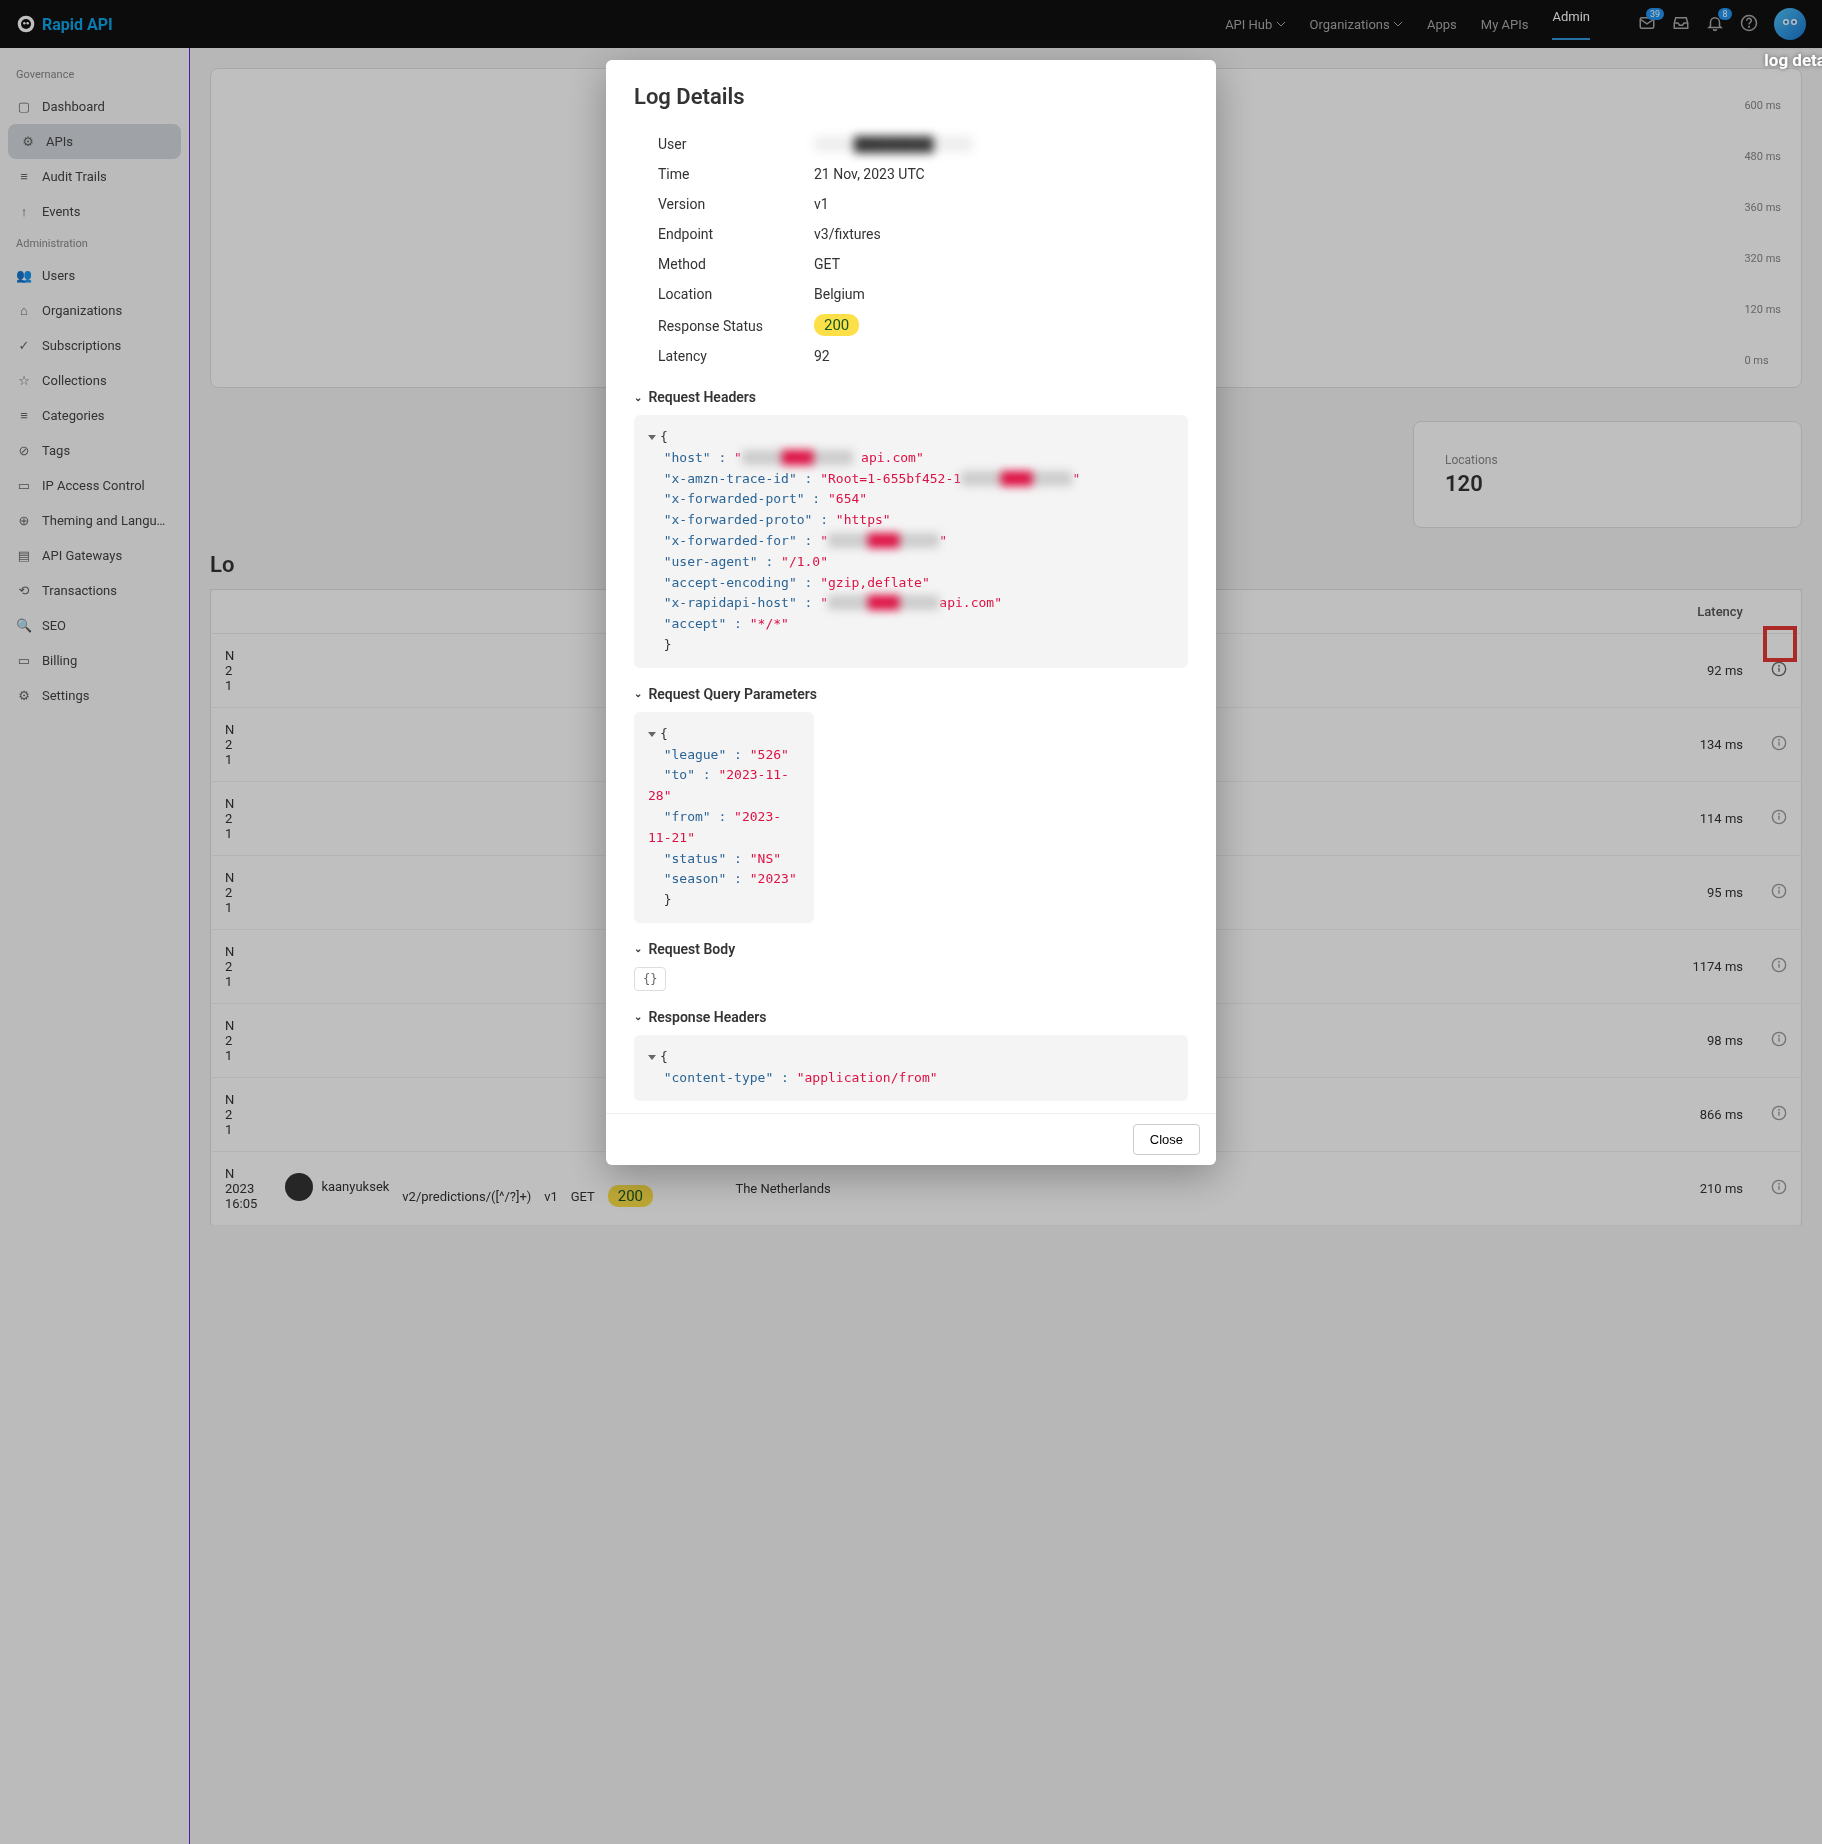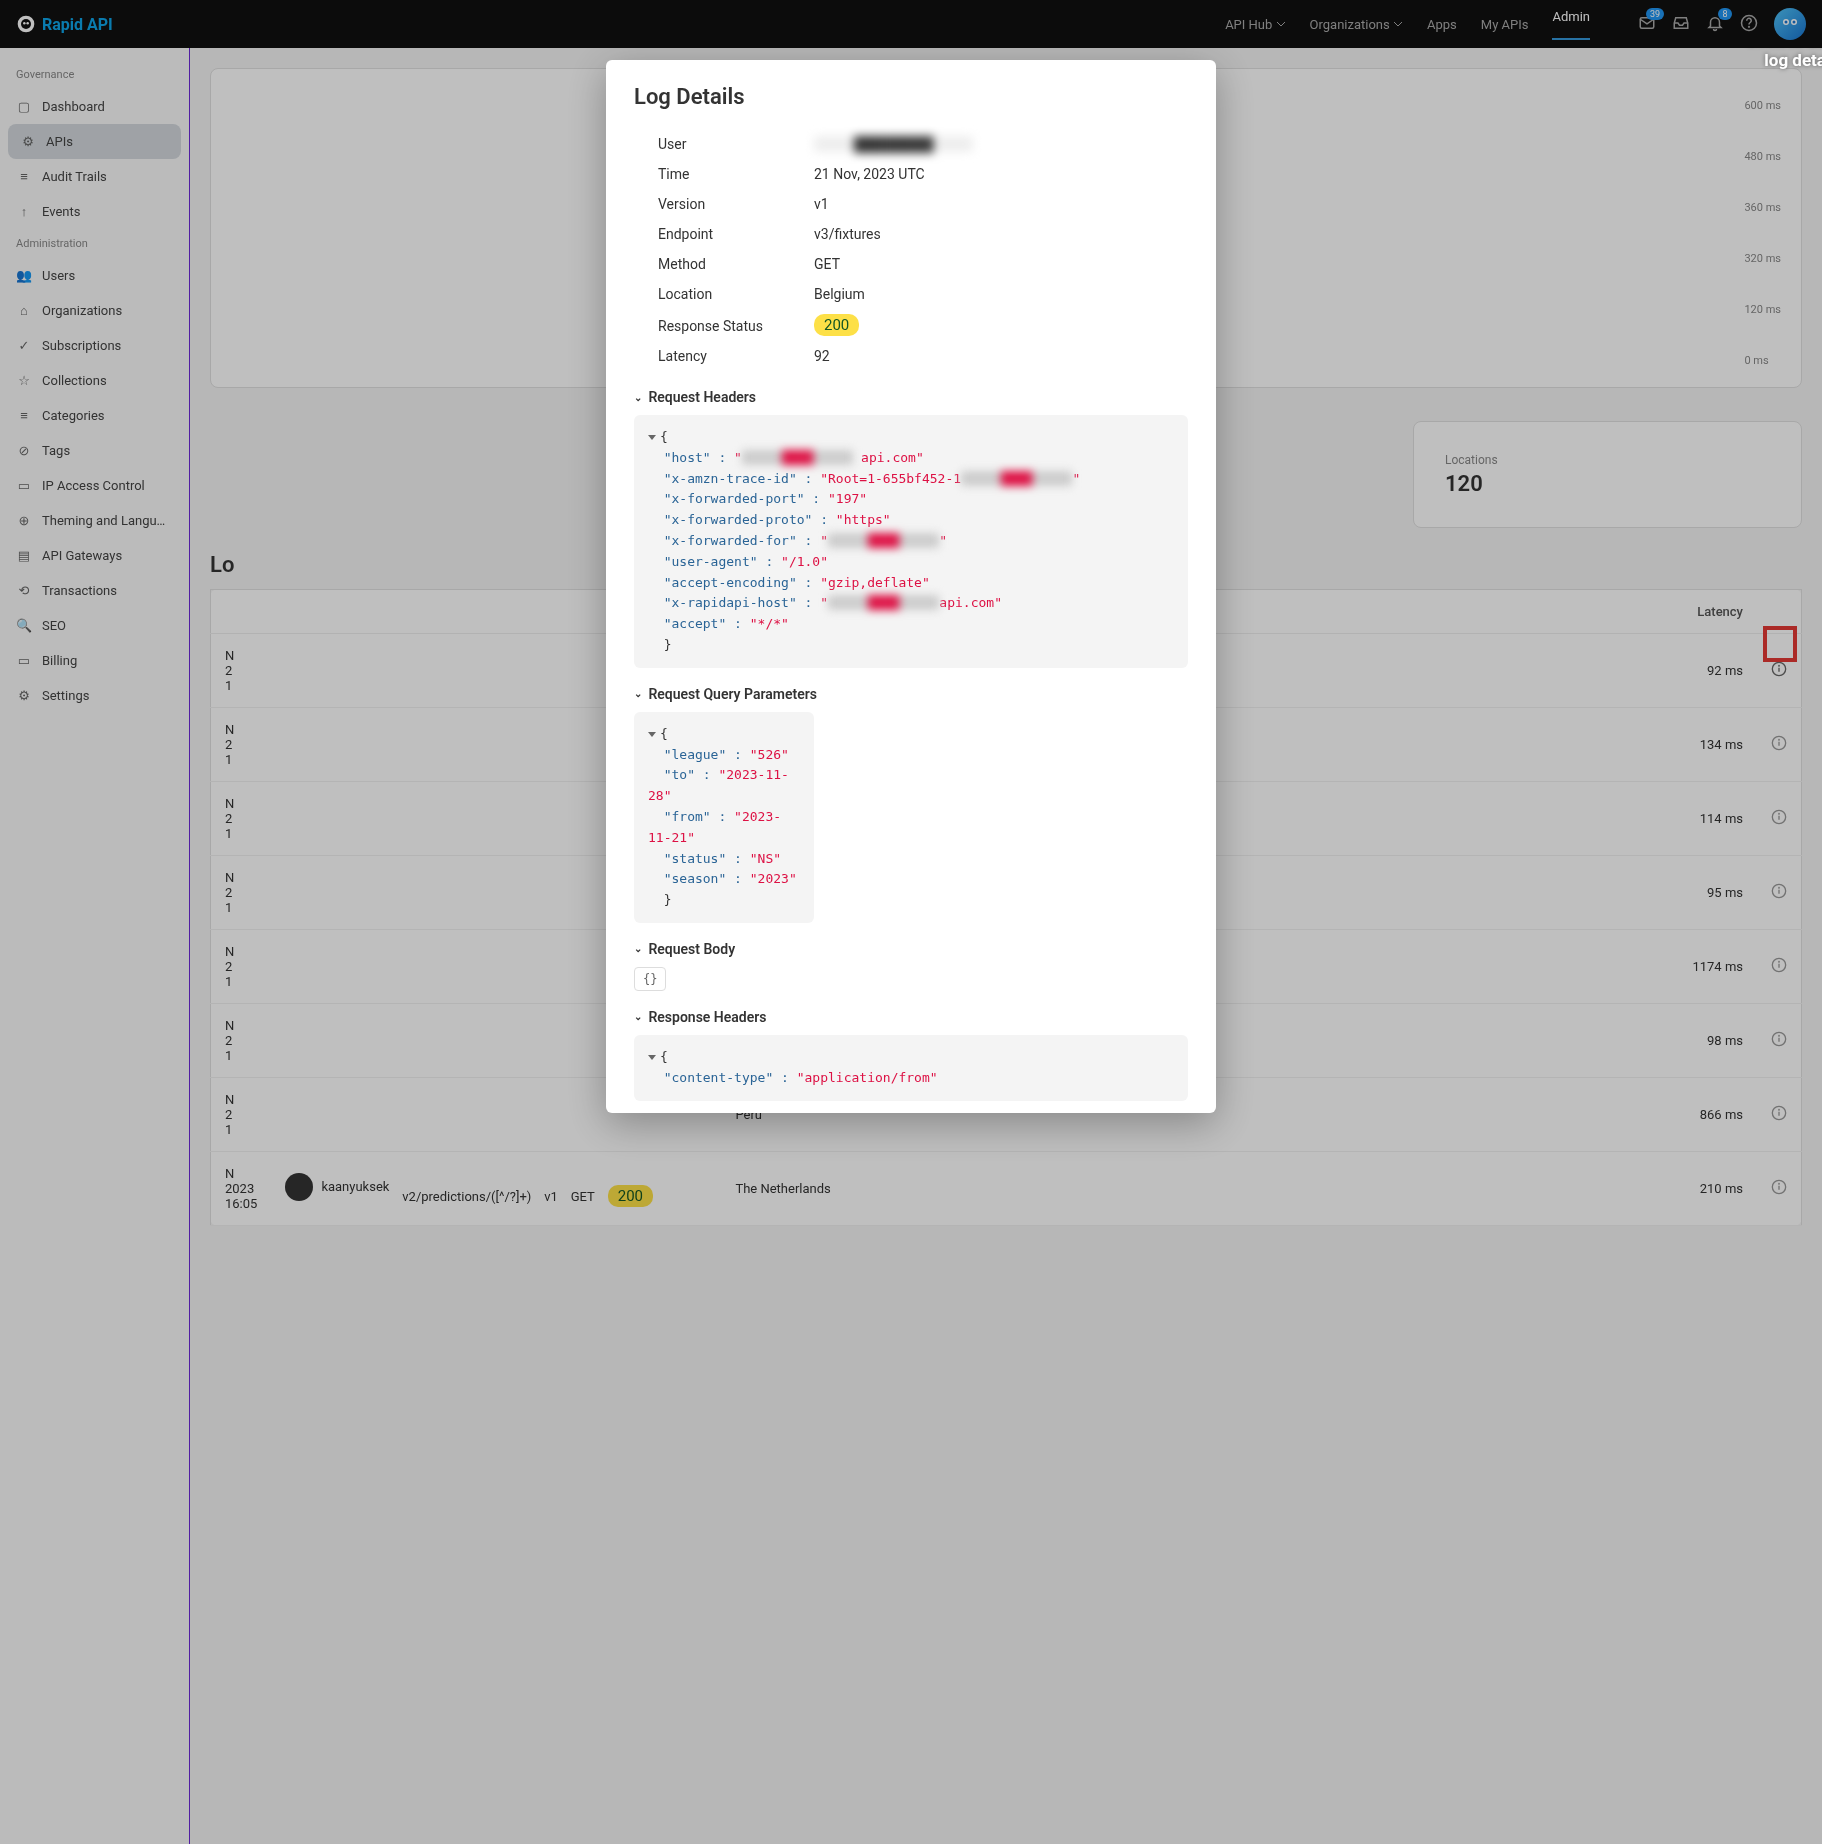--- a/index.html
+++ b/index.html
@@ -375,21 +375,21 @@
         </div>
 
       <div class="section-header">
           <span class="chevron">⌄</span>
           <span>Request Headers</span>
         </div>
       <div class="code-box">
 <span class="tri"></span><span class="brace">{</span><br>
 &nbsp;&nbsp;<span class="key">"host"</span> : <span class="str">"<span class="blur-inline">████</span> <span>api.com</span>"</span><br>
 &nbsp;&nbsp;<span class="key">"x-amzn-trace-id"</span> : <span class="str">"<span>Root=1-655bf452-1</span><span class="blur-inline">████</span>"</span><br>
-&nbsp;&nbsp;<span class="key">"x-forwarded-port"</span> : <span class="str">"<span>197</span>"</span><br>
+&nbsp;&nbsp;<span class="key">"x-forwarded-port"</span> : <span class="str">"<span>654</span>"</span><br>
 &nbsp;&nbsp;<span class="key">"x-forwarded-proto"</span> : <span class="str">"<span>https</span>"</span><br>
 &nbsp;&nbsp;<span class="key">"x-forwarded-for"</span> : <span class="str">"<span class="blur-inline">████</span>"</span><br>
 &nbsp;&nbsp;<span class="key">"user-agent"</span> : <span class="str">"<span>/1.0</span>"</span><br>
 &nbsp;&nbsp;<span class="key">"accept-encoding"</span> : <span class="str">"<span>gzip,deflate</span>"</span><br>
 &nbsp;&nbsp;<span class="key">"x-rapidapi-host"</span> : <span class="str">"<span class="blur-inline">████</span><span>api.com</span>"</span><br>
 &nbsp;&nbsp;<span class="key">"accept"</span> : <span class="str">"<span>*/*</span>"</span><br>
 &nbsp;&nbsp;<span class="brace">}</span>
       </div>
 
       <div class="section-header">
@@ -414,14 +414,17 @@
 
       <div class="section-header">
           <span class="chevron">⌄</span>
           <span>Response Headers</span>
         </div>
       <div class="code-box" style="margin-bottom:0;">
 <span class="tri"></span><span class="brace">{</span><br>
 &nbsp;&nbsp;<span class="key">"content-type"</span> : <span class="str">"<span>application/from</span>"</span>
       </div>
     </div>
+    <div class="modal-footer">
+      <button class="close-btn">Close</button>
+    </div>
   </div>
 </div>
 
 </body></html>

